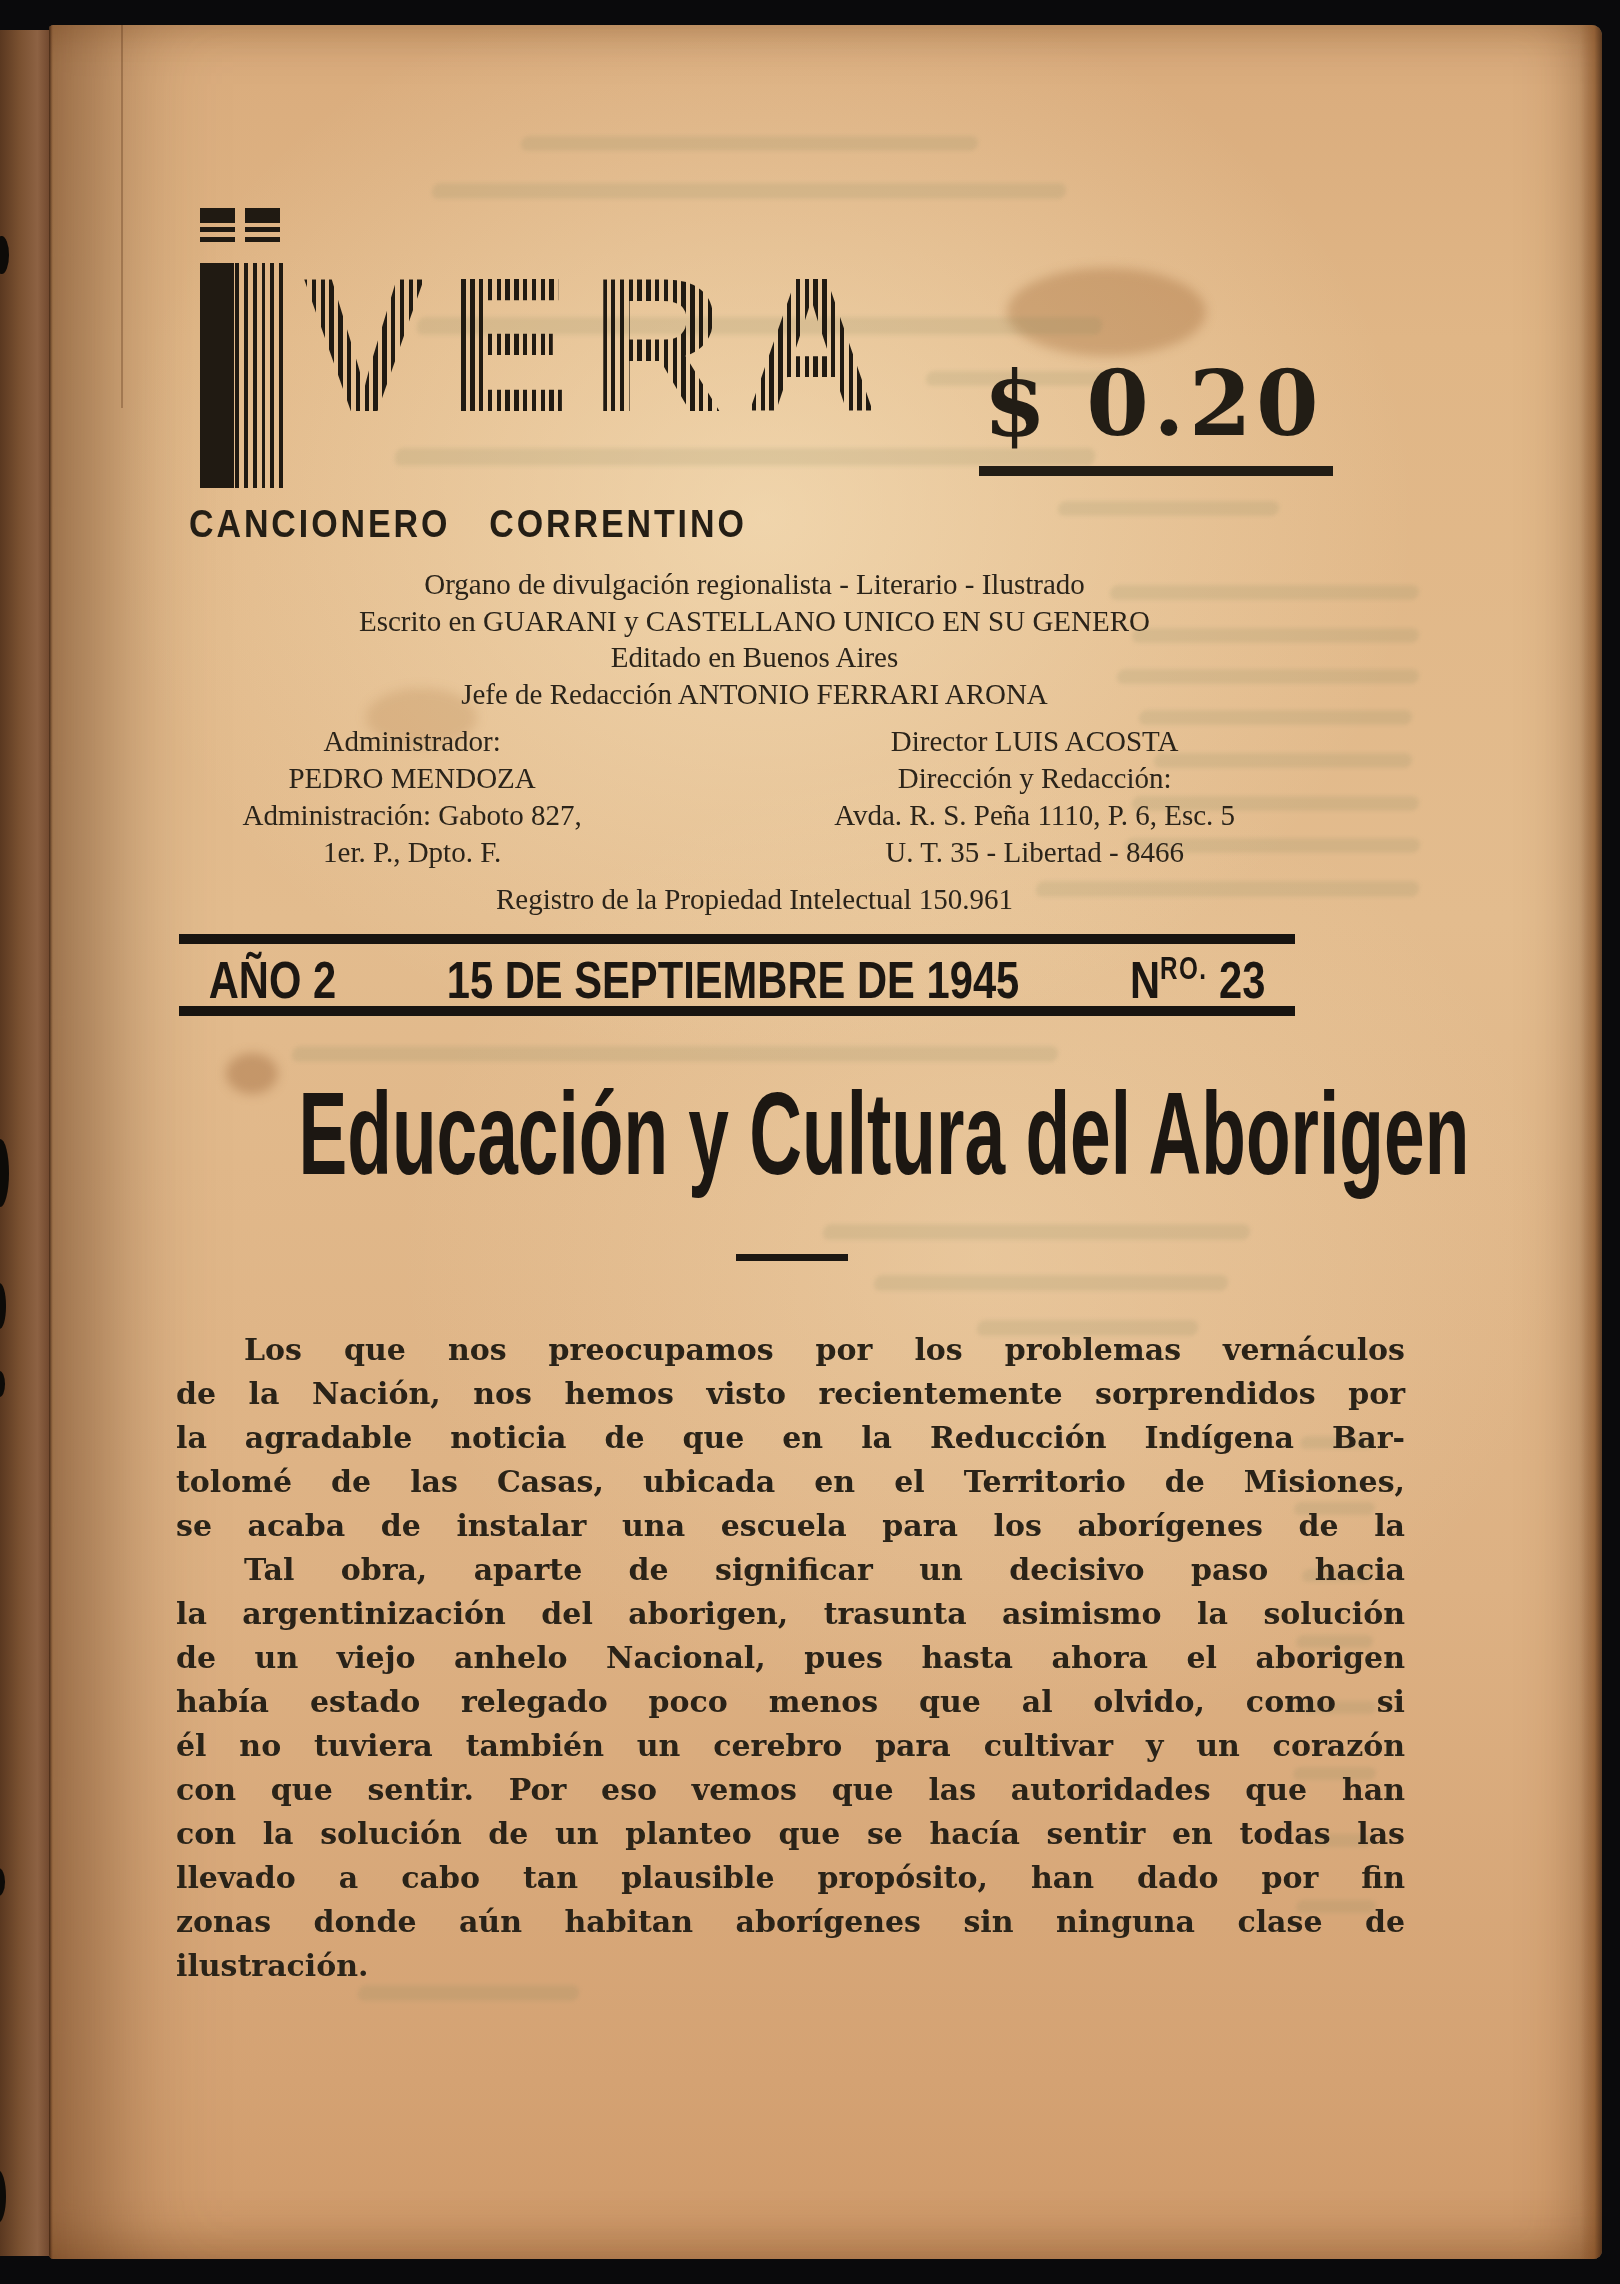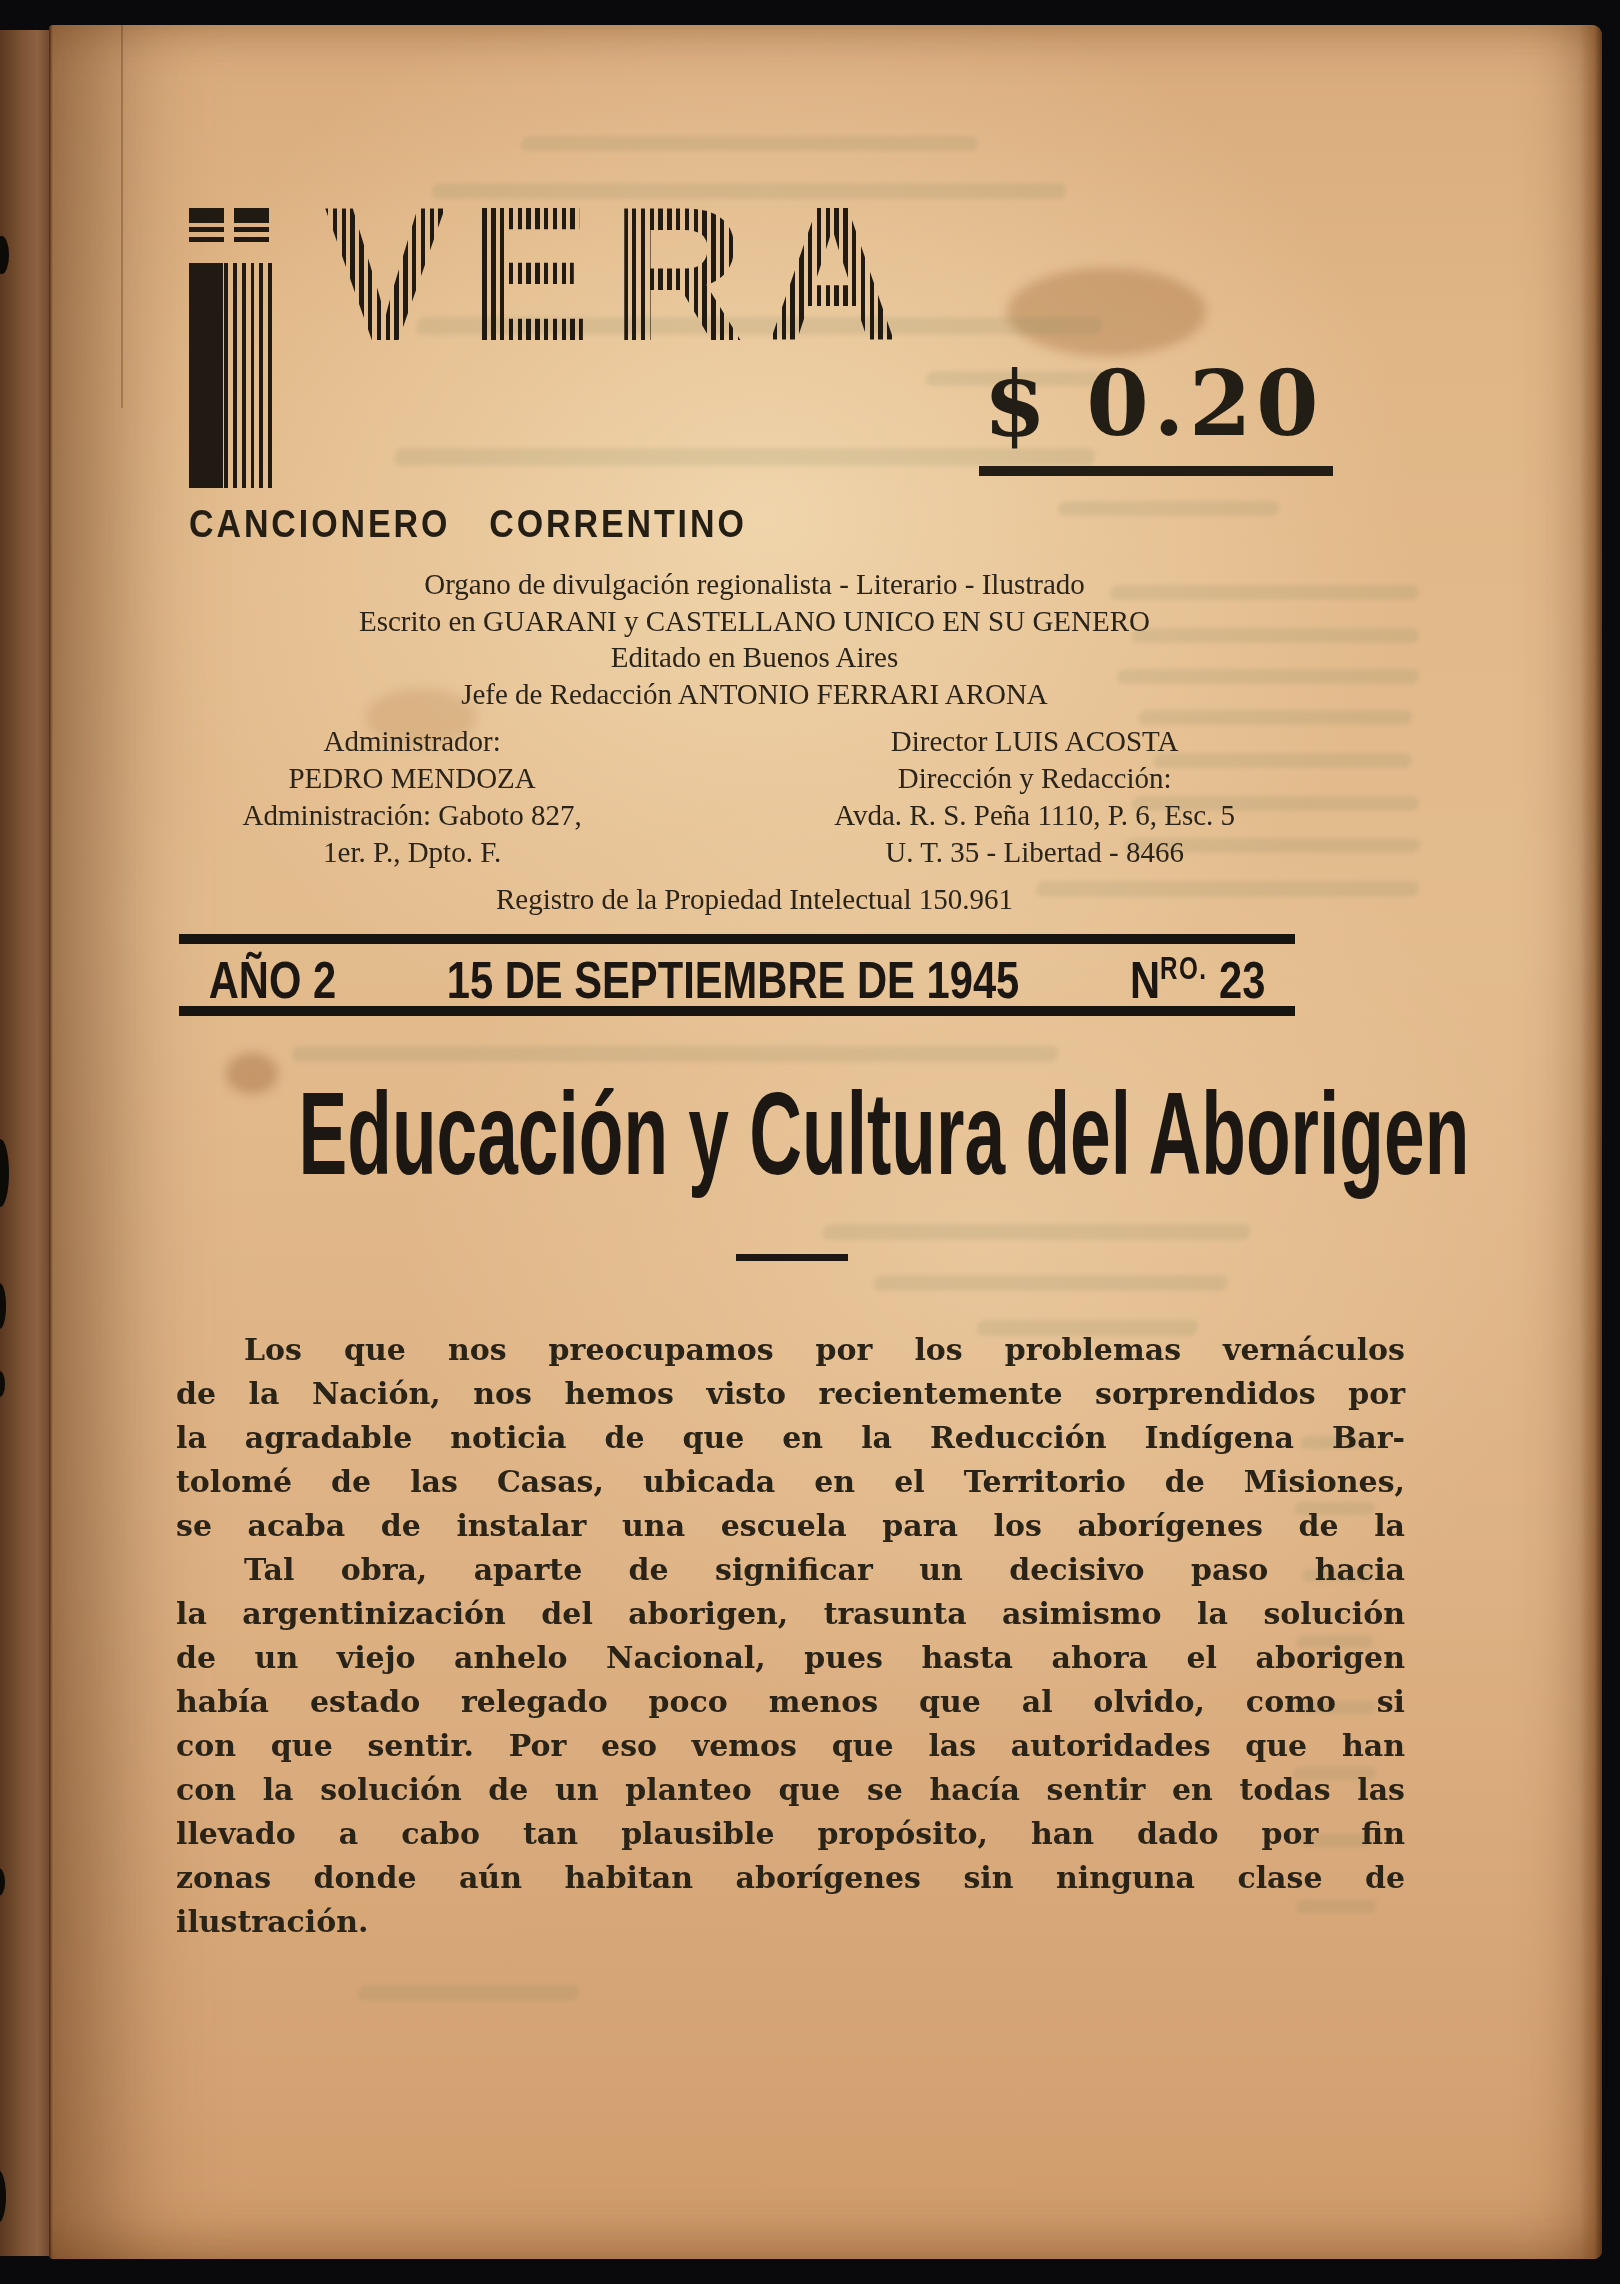--- a/index.html
+++ b/index.html
@@ -38,21 +38,21 @@
   .crease-line2{position:absolute;left:72px;top:0;height:383px;width:2.2px;
     background:rgba(80,42,16,0.30);filter:blur(0.7px);}
   .edge-right{position:absolute;right:0;top:0;bottom:0;width:22px;
     background:linear-gradient(90deg,rgba(0,0,0,0),rgba(130,75,32,0.45) 65%,rgba(55,28,10,0.65));}
 
   .stain{position:absolute;border-radius:50%;filter:blur(5.2px);}
   .g{position:absolute;background:rgba(118,128,88,0.15);filter:blur(2.2px);
      border-radius:7.4px;transform:skewX(-6deg);}
 
   
-  .logo{position:absolute;top:183px;left:140px;display:flex;align-items:flex-start;gap:32px;}
+  .logo{position:absolute;top:183px;left:151px;display:flex;align-items:center;}
   .logo-i{width:84px;margin-right:19px;}
   .logo-dots{display:flex;gap:10.3px;margin-bottom:17.7px;}
   .logo-dots span{display:block;width:35px;height:37px;
     background:
       linear-gradient(180deg,#201a12 0 13.3px,rgba(0,0,0,0) 13.3px),
       repeating-linear-gradient(180deg,#201a12 0 5.2px,rgba(0,0,0,0) 5.2px 9.6px);}
   .logo-bar{width:83px;height:225px;
     background:
       linear-gradient(90deg,#201a12 0 34px,rgba(0,0,0,0) 34px),
       repeating-linear-gradient(90deg,#201a12 0 3.7px,rgba(0,0,0,0) 3.7px 8.8px);}
@@ -235,20 +235,21 @@
     <div class="bodytext">
       <div class="bl first">Los que nos preocupamos por los problemas vernáculos</div>
       <div class="bl">de la Nación, nos hemos visto recientemente sorprendidos por</div>
       <div class="bl">la agradable noticia de que en la Reducción Indígena Bar-</div>
       <div class="bl">tolomé de las Casas, ubicada en el Territorio de Misiones,</div>
       <div class="bl">se acaba de instalar una escuela para los aborígenes de la</div>
       <div class="bl first">Tal obra, aparte de significar un decisivo paso hacia</div>
       <div class="bl">la argentinización del aborigen, trasunta asimismo la solución</div>
       <div class="bl">de un viejo anhelo Nacional, pues hasta ahora el aborigen</div>
       <div class="bl">había estado relegado poco menos que al olvido, como si</div>
+      <div class="bl">él no tuviera también un cerebro para cultivar y un corazón</div>
       <div class="bl">con que sentir. Por eso vemos que las autoridades que han</div>
       <div class="bl">con la solución de un planteo que se hacía sentir en todas las</div>
       <div class="bl">llevado a cabo tan plausible propósito, han dado por fin</div>
       <div class="bl">zonas donde aún habitan aborígenes sin ninguna clase de</div>
       <div class="bl last">ilustración.</div>
     </div>
 
   </div>
 </div>
 

